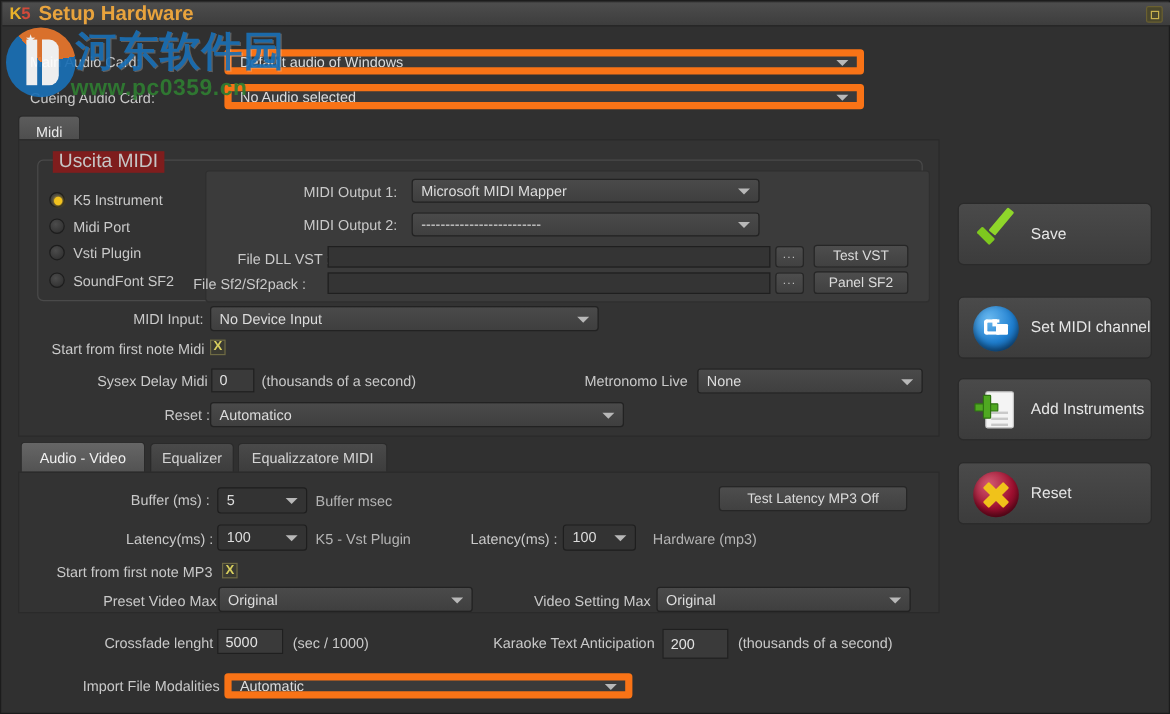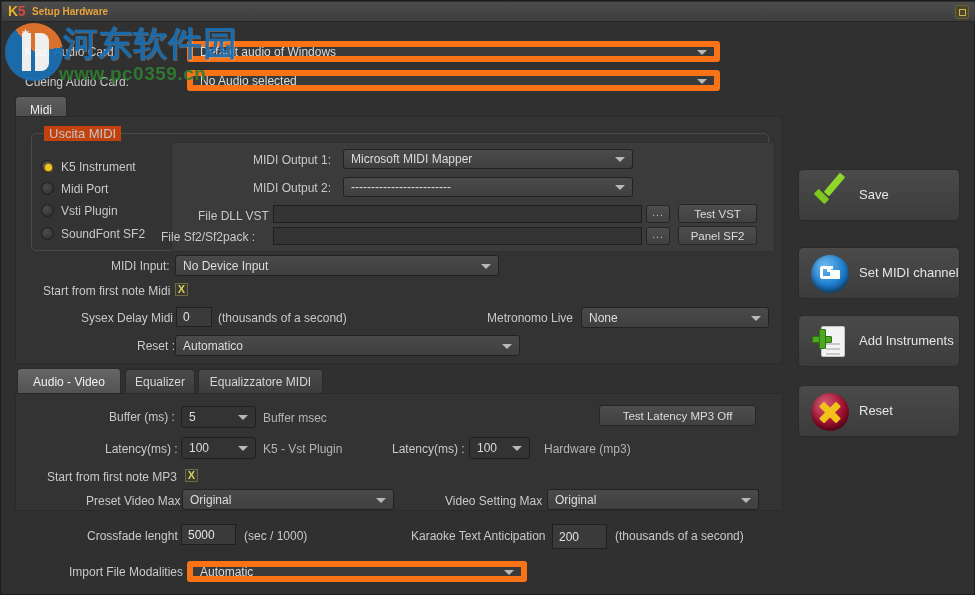--- a/index.html
+++ b/index.html
@@ -24,21 +24,21 @@
   }
   #title-logo {
     position: absolute; left: 6px; top: 1px;
     font-size: 14px; font-weight: bold; line-height: 17px;
     letter-spacing: -0.5px;
   }
   #title-logo .k { color: #e8b12a; }
   #title-logo .five { color: #d14a3a; }
   #title-text {
     position: absolute; left: 30px; top: 2px;
-    font-size: 10px; font-weight: bold; color: #e8a33d;
+    font-size: 17px; font-weight: bold; color: #e8a33d;
     line-height: 16px; white-space: nowrap;
   }
   #title-restore {
     position: absolute; right: 6px; top: 3px; width: 14px; height: 14px;
     border: 1px solid #6a6030; border-radius: 2px;
     background: #4a472d;
   }
   #title-restore .inner {
     position: absolute; left: 3px; top: 3px; width: 7px; height: 7px;
     border: 1px solid #c8b14e;
@@ -132,22 +132,22 @@
   .sbtn.dots { font-size: 10px; letter-spacing: 1px; color: #c0c0c0; padding-bottom: 4px; }
 
   
   .groupbox {
     position: absolute;
     border: 1px solid #4a4a4a;
     border-radius: 5px;
   }
   .groupbox > .gtitle {
     position: absolute; top: -8px; left: 12px;
-    background: #c2410c; padding: 0 5px;
-    font-size: 13px; color: #c6c6c6;
+    background: #7f1d1d; padding: 0 5px;
+    font-size: 16px; color: #c6c6c6;
   }
 
   
   .radio {
     position: absolute; width: 13px; height: 13px; border-radius: 50%;
     background: radial-gradient(circle at 40% 35%, #4c4c4c, #2b2b2b);
     border: 1px solid #1d1d1d;
   }
   .radio.on::after {
     content: ""; position: absolute; left: 3px; top: 3px;

